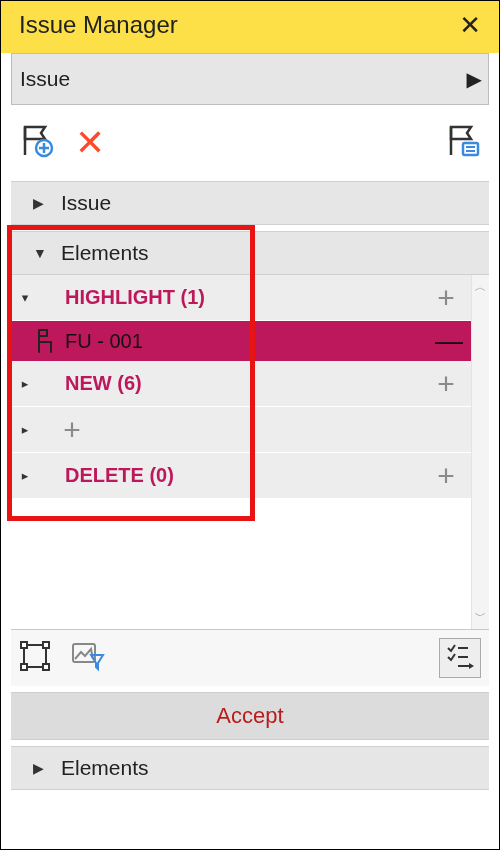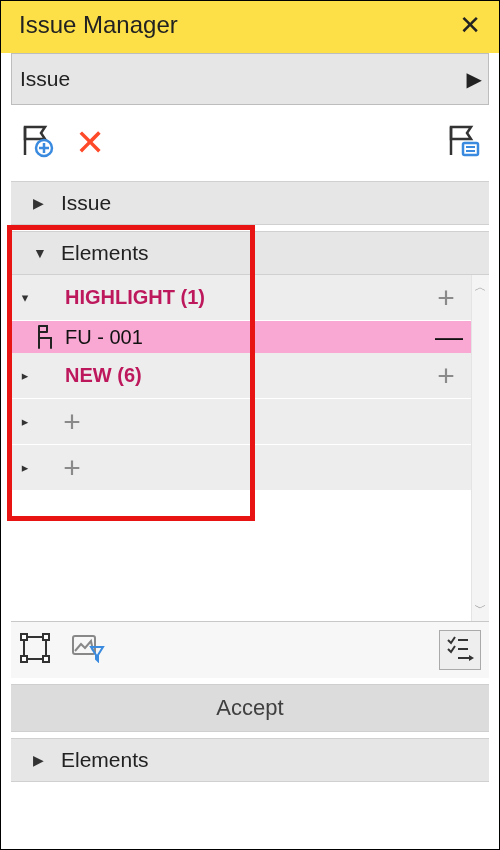--- a/index.html
+++ b/index.html
@@ -125,22 +125,22 @@
       font-size: 30px;
       font-weight: 300;
       color: #8a8a8a;
       width: 28px;
       text-align: center;
       padding-right: 6px;
     }
     .item-row {
       display: flex;
       align-items: center;
-      background: #f9a8d4;
-      height: 32px;
+      background: #be185d;
+      height: 40px;
       padding: 0 8px 0 8px;
     }
     .item-label {
       font-size: 20px;
       color: #111;
       flex: 1;
       padding-left: 4px;
     }
     .minus-dark {
       color: #111;
@@ -190,21 +190,21 @@
       padding: 4px 6px;
       cursor: pointer;
     }
     .accept-btn {
       margin: 6px 10px 0 10px;
       background: #dcdcdc;
       border-top: 1px solid #cfcfcf;
       border-bottom: 1px solid #cfcfcf;
       text-align: center;
       font-size: 22px;
-      color: #404040;
+      color: #b91c1c;
       padding: 10px 0;
     }
     .highlight-box {
       position: absolute;
       border: 5px solid #e81313;
       top: 224px;
       left: 6px;
       width: 248px;
       height: 296px;
       pointer-events: none;
@@ -285,20 +285,21 @@
 
         <div class="group-row">
           <span class="group-expander">▸</span>
           <span class="row-icon-slot"></span>
           <span class="plus-minus">+</span>
         </div>
 
         <div class="group-row">
           <span class="group-expander">▸</span>
           <span class="row-icon-slot"></span>
+          <span class="group-label">DELETE (0)</span>
           <span class="plus-minus">+</span>
         </div>
 
         <div class="whitespace-area"></div>
       </div>
       <div class="scroll-gutter">
         <span>︿</span>
         <span>﹀</span>
       </div>
     </div>

